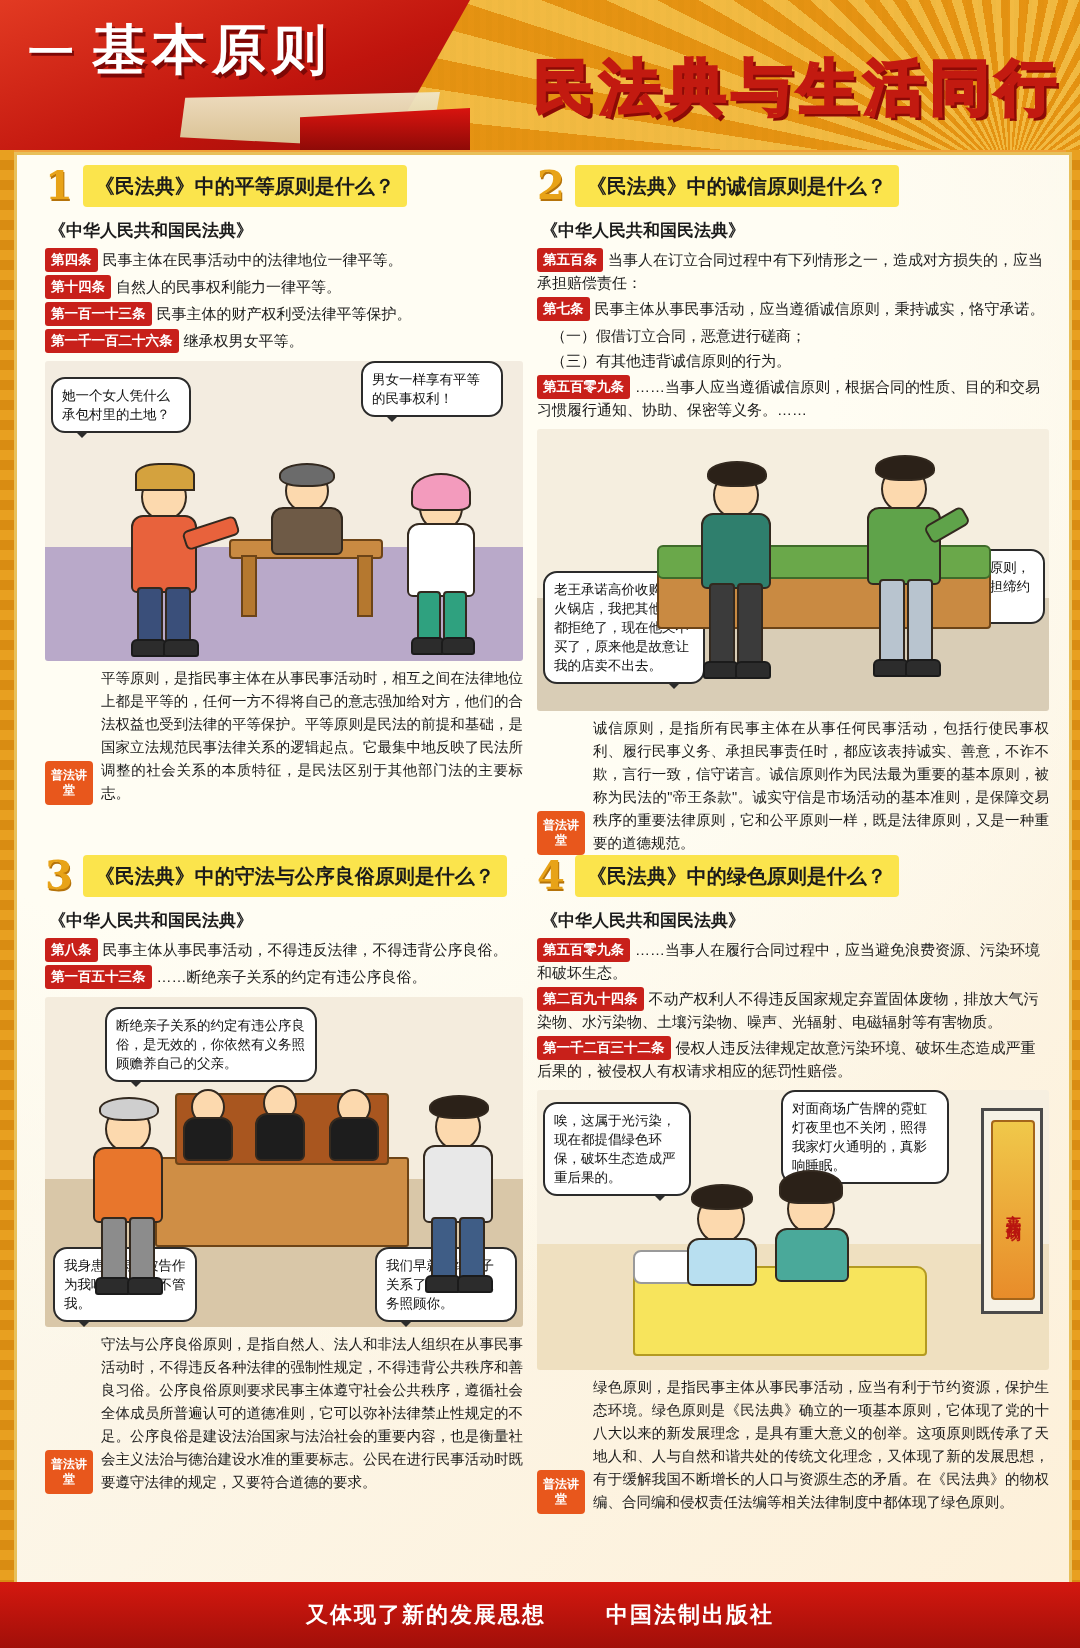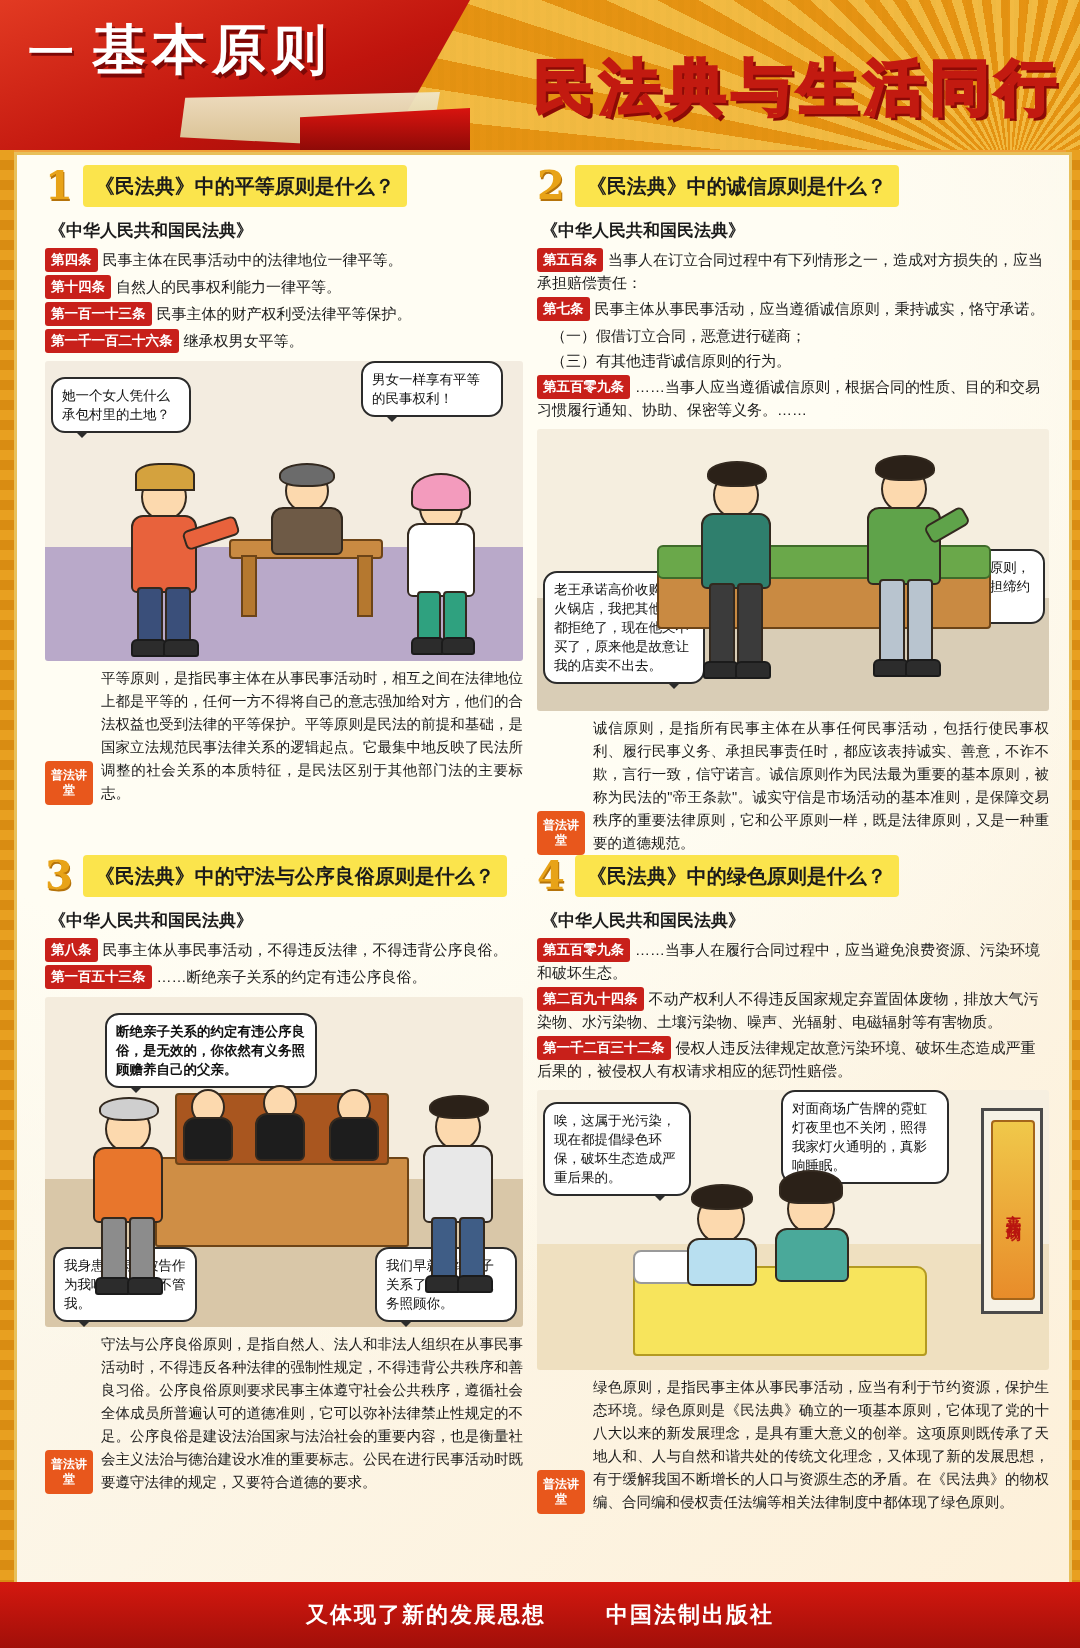--- a/index.html
+++ b/index.html
@@ -271,21 +271,21 @@
   <div class="cell c3">
     <div class="qhead">
       <div class="qnum">3</div>
       <div class="qtext">《民法典》中的守法与公序良俗原则是什么？</div>
     </div>
     <div class="law-title">《中华人民共和国民法典》</div>
     <div class="art"><span class="tag">第八条</span><span>民事主体从事民事活动，不得违反法律，不得违背公序良俗。</span></div>
     <div class="art"><span class="tag">第一百五十三条</span><span>……断绝亲子关系的约定有违公序良俗。</span></div>
 
     <div class="scene s3">
-      <div class="bubble tail-bl" style="left:60px;top:16px;width:190px;font-weight:bold;">断绝亲子关系的约定有违公序良俗，是无效的，你依然有义务照顾赡养自己的父亲。</div>
+      <div class="bubble tail-bl" style="left:60px;top:10px;width:190px;">断绝亲子关系的约定有违公序良俗，是无效的，你依然有义务照顾赡养自己的父亲。</div>
       <div class="bubble tail-bl" style="left:8px;top:250px;width:122px;">我身患重病，被告作为我唯一的儿子不管我。</div>
       <div class="bubble tail-bl" style="right:6px;top:250px;width:120px;">我们早就断绝父子关系了，我没有义务照顾你。</div>
 
       <div style="position:absolute;left:110px;top:160px;width:250px;height:86px;background:#cf8e45;border:2px solid #6d4417;border-radius:3px;"></div>
       <div style="position:absolute;left:130px;top:96px;width:210px;height:68px;background:#a9561f;border:2px solid #6d4417;border-radius:4px;"></div>
       <div class="fig" style="left:146px;top:92px;">
         <div class="head" style="left:0;top:0;width:30px;height:32px;"></div>
         <div class="body" style="left:-8px;top:28px;width:46px;height:40px;background:#1d1d1d;"></div>
       </div>
       <div class="fig" style="left:218px;top:88px;">

